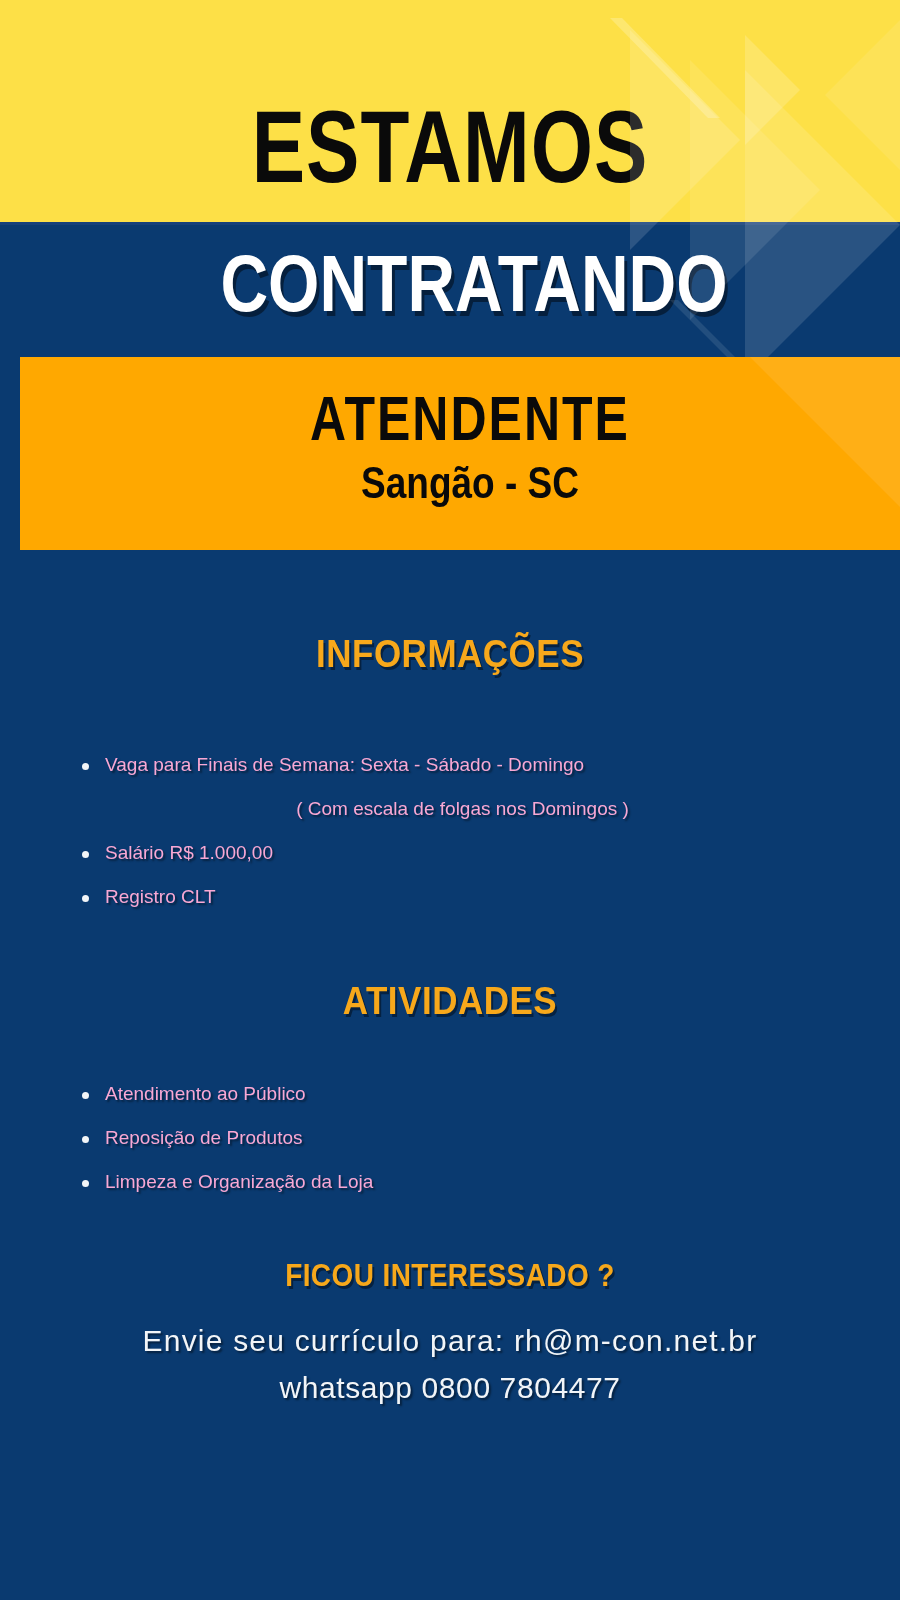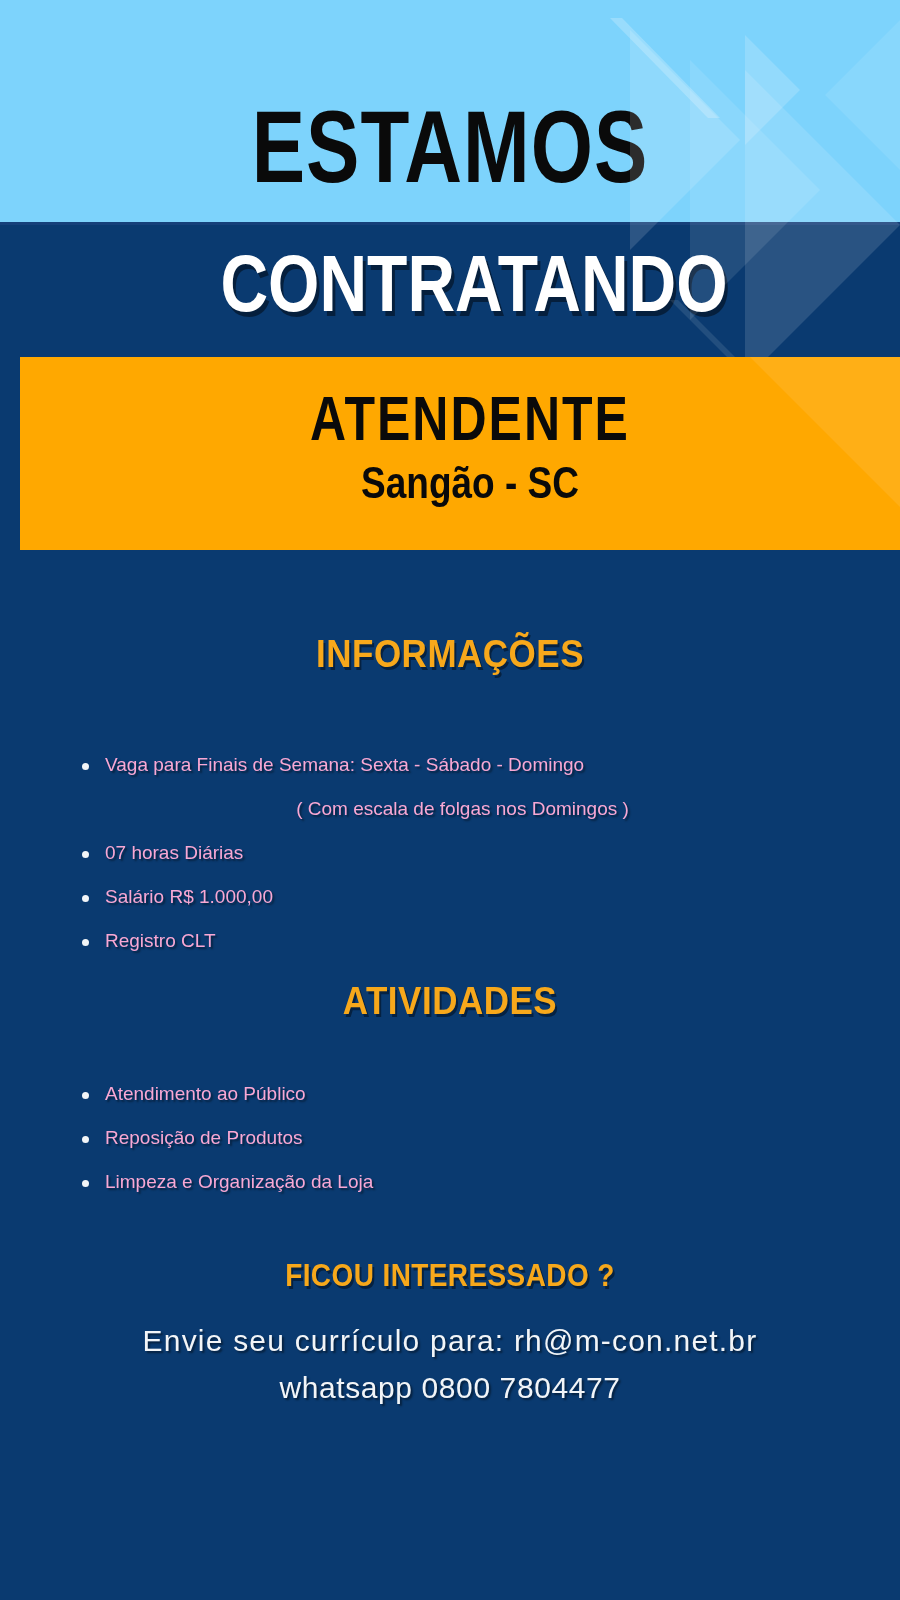--- a/index.html
+++ b/index.html
@@ -29,21 +29,21 @@
     pointer-events: none;
   }
   .deco-layer svg { display: block; }
 
   
   .band-estamos {
     position: absolute;
     left: 0; top: 0;
     width: 900px;
     height: 222px;
-    background: #7dd3fc;
+    background: #fde047;
     overflow: hidden;
   }
   .band-estamos .title {
     position: absolute;
     left: 0; right: 0;
     top: 96px;
     text-align: center;
     font-size: 80px;
     font-weight: bold;
     letter-spacing: 1px;
@@ -250,23 +250,20 @@
     <div class="section-heading h-informacoes">INFORMAÇÕES</div>
 
     <ul class="bullets info-list">
       <li>
         <span>Vaga para Finais de Semana: Sexta - Sábado - Domingo</span>
       </li>
       <li class="sub-note">
         <span>(  Com escala de folgas nos Domingos )</span>
       </li>
       <li>
-        <span>07 horas Diárias</span>
-      </li>
-      <li>
         <span>Salário R$ 1.000,00</span>
       </li>
       <li>
         <span>Registro CLT</span>
       </li>
     </ul>
 
     <div class="section-heading h-atividades">ATIVIDADES</div>
 
     <ul class="bullets tasks-list">

